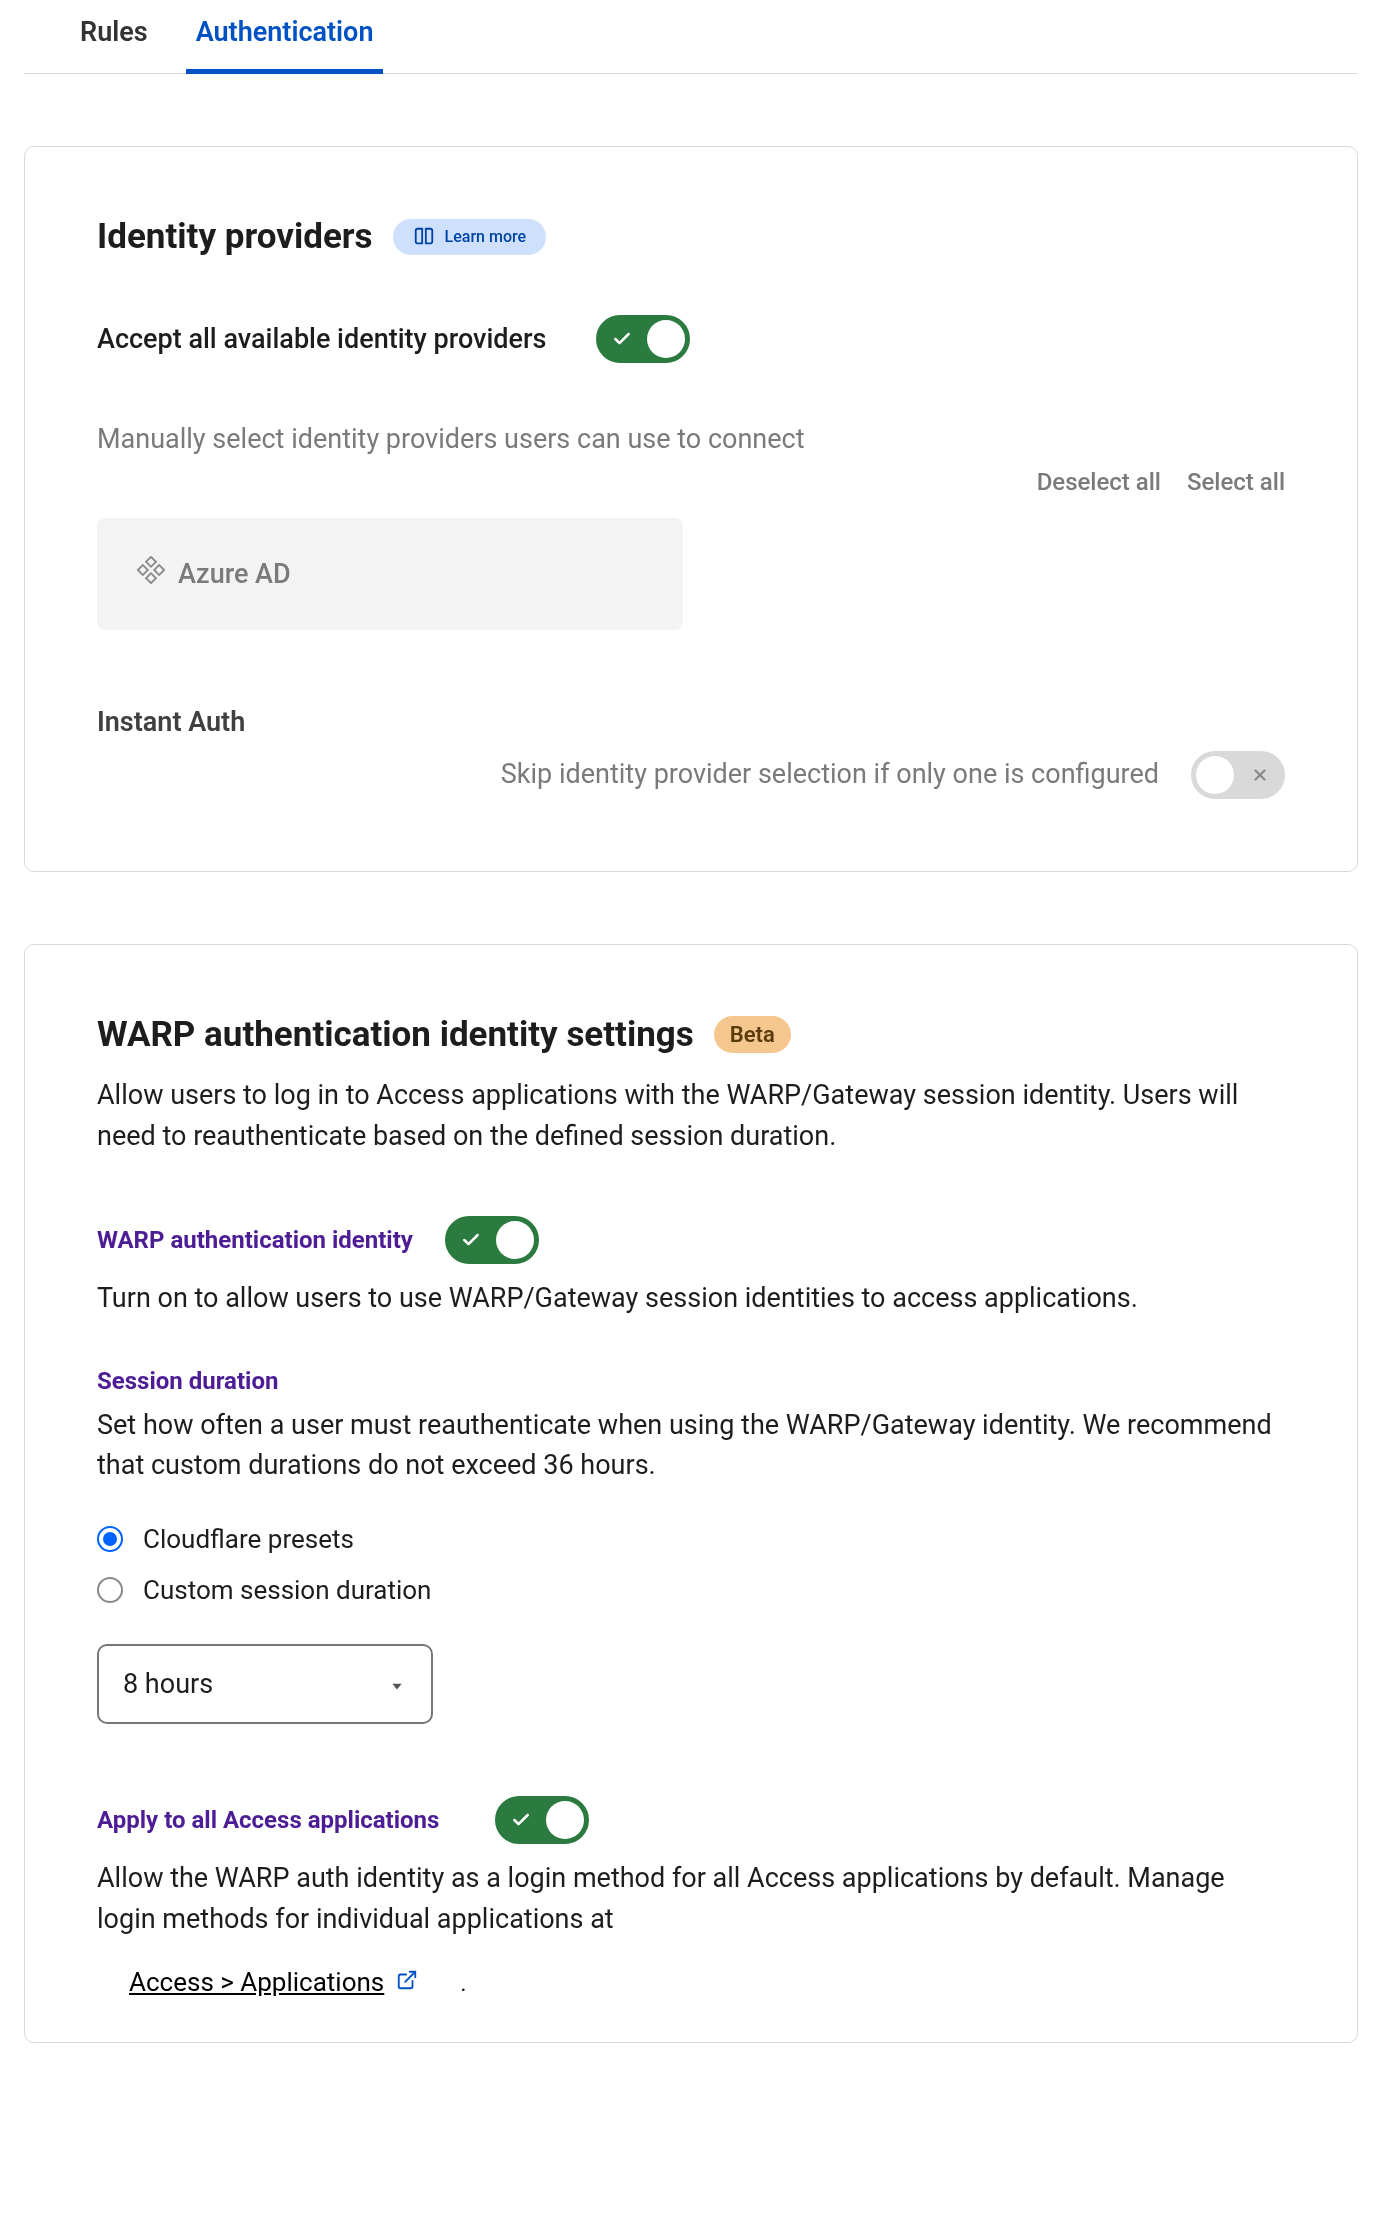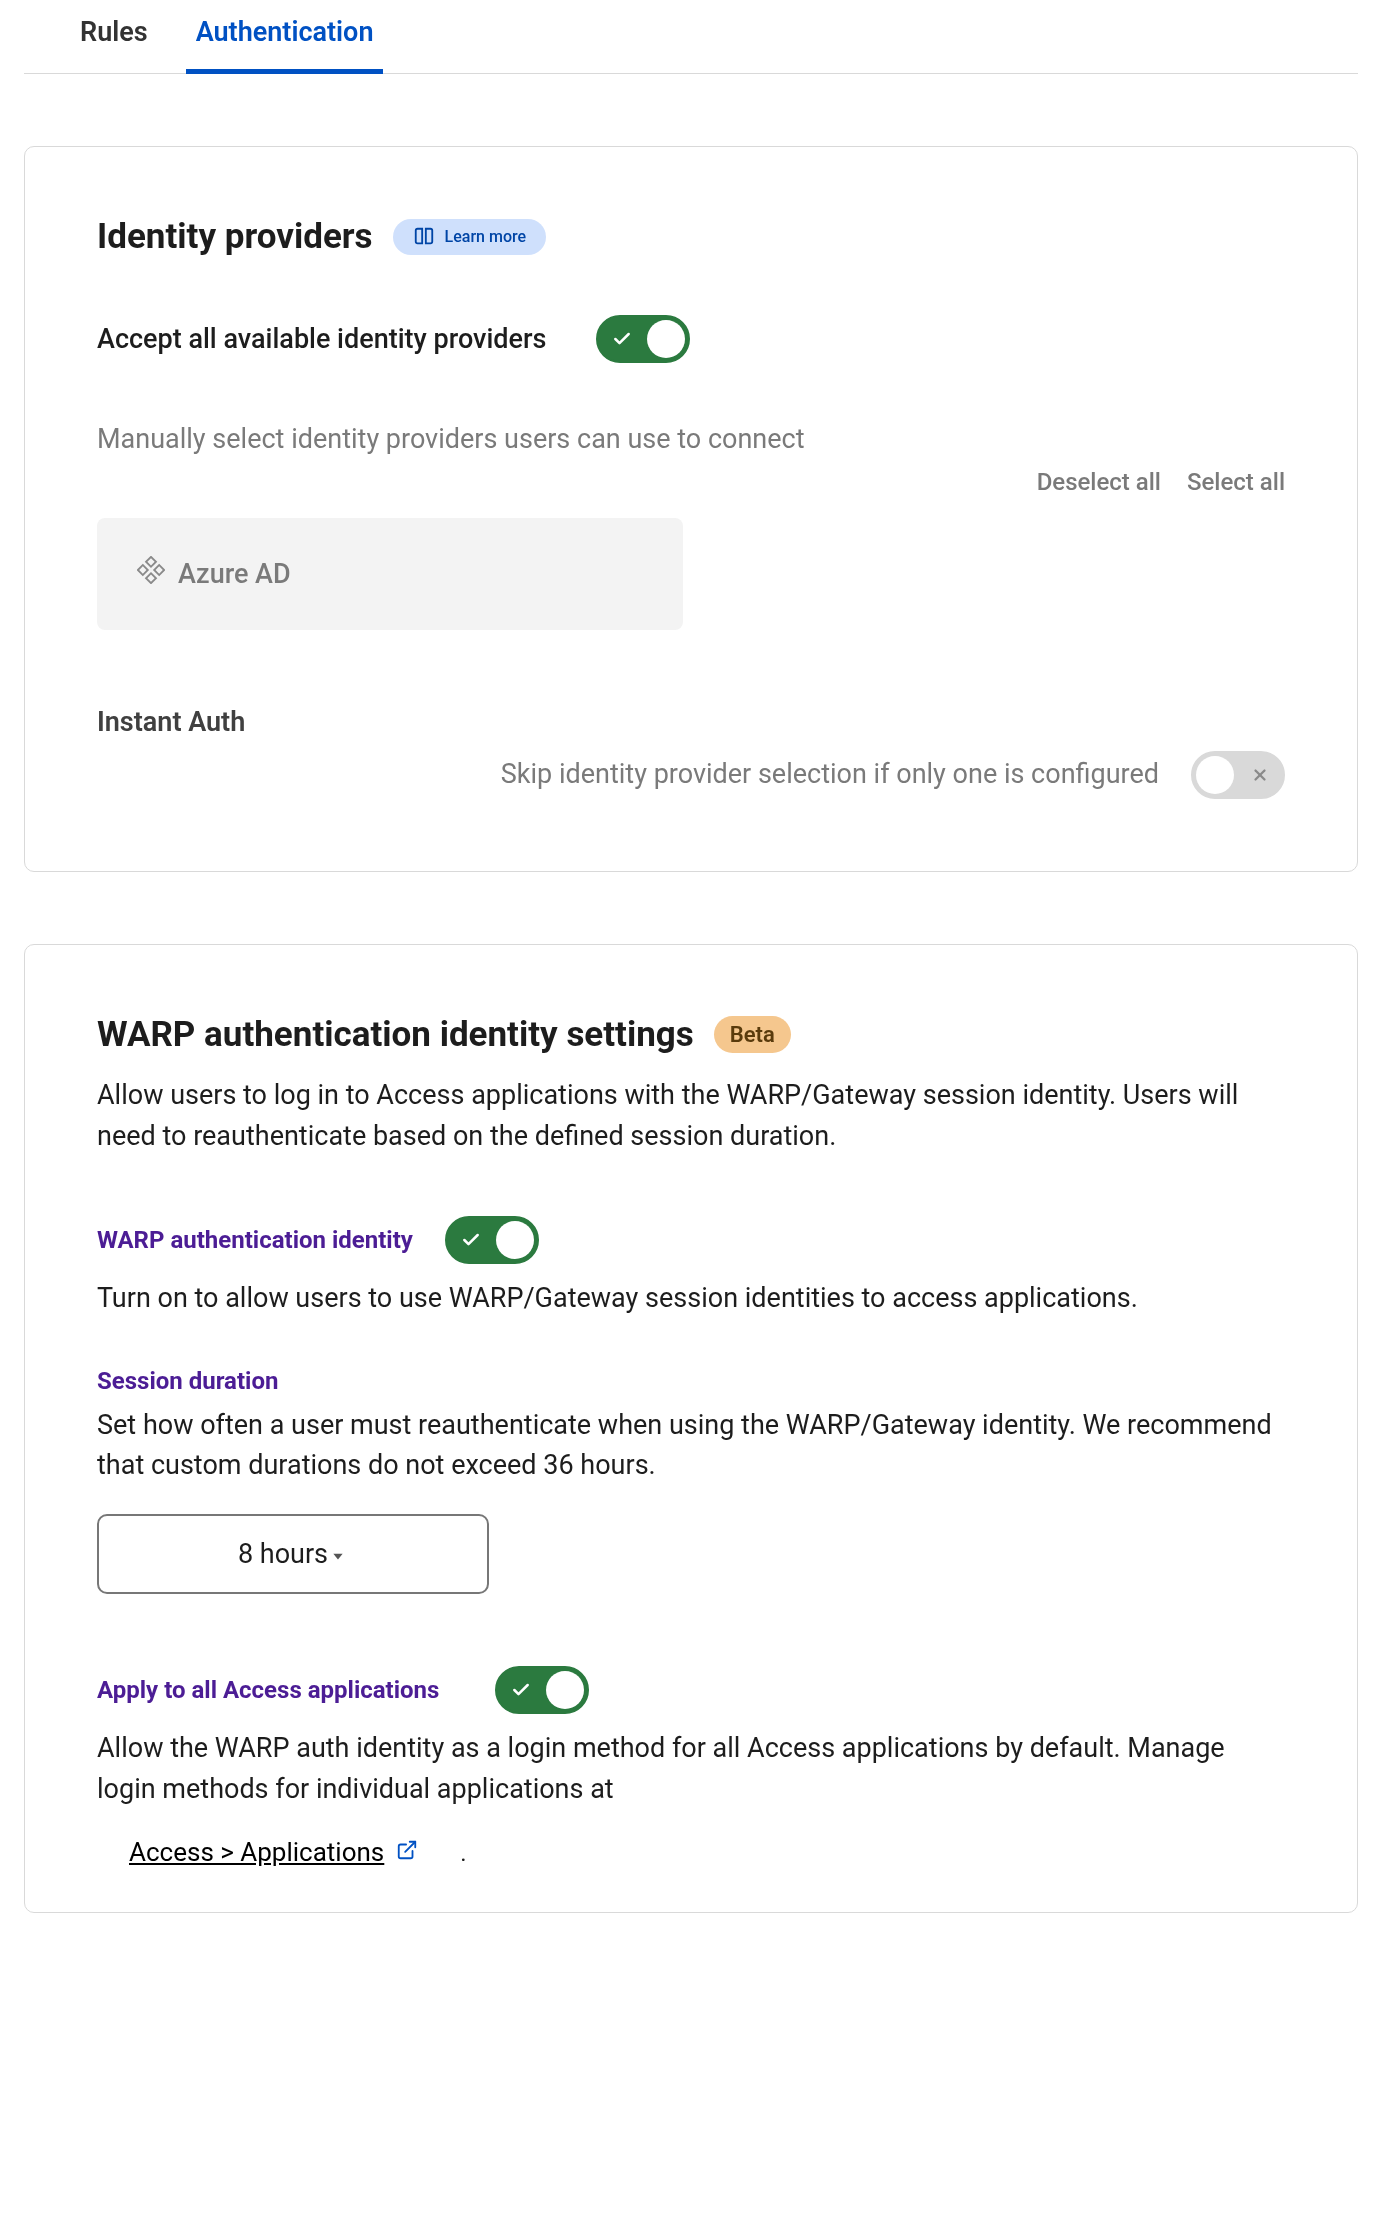--- a/index.html
+++ b/index.html
@@ -210,27 +210,27 @@
     flex-shrink: 0;
   }
   .radio.checked { border-color: #0062ff; }
   .radio.checked::after {
     content: '';
     width: 14px; height: 14px;
     background: #0062ff;
     border-radius: 50%;
   }
   .select {
-    width: 392px;
+    width: 336px;
     border: 2px solid #777;
     border-radius: 10px;
     padding: 18px 24px;
     font-size: 27px;
     display: flex;
-    justify-content: center;
+    justify-content: space-between;
     align-items: center;
     cursor: pointer;
     margin-bottom: 72px;
   }
   .select .caret { color: #555; }
   .link {
     color: #000000;
     text-decoration: underline;
     display: inline-flex;
     align-items: flex-start;
@@ -327,20 +327,30 @@
             </svg>
         </span>
         <span class="knob"></span>
       </div>
     </div>
     <div class="desc-text2">Turn on to allow users to use WARP/Gateway session identities to access applications.</div>
 
     <div class="group-title">Session duration</div>
     <div class="desc-text" style="margin-bottom:28px;">Set how often a user must reauthenticate when using the WARP/Gateway identity. We recommend that custom durations do not exceed 36 hours.</div>
 
+    <div class="radio-group">
+      <div class="radio-row">
+        <span class="radio checked"></span>
+        <span>Cloudflare presets</span>
+      </div>
+      <div class="radio-row">
+        <span class="radio"></span>
+        <span>Custom session duration</span>
+      </div>
+    </div>
 
     <div class="select">
       <span>8 hours</span>
       <span class="caret">
         <svg width="20" height="14" viewBox="0 0 24 24" fill="#555">
             <polygon points="4,8 20,8 12,18"></polygon>
           </svg>
       </span>
     </div>
 

